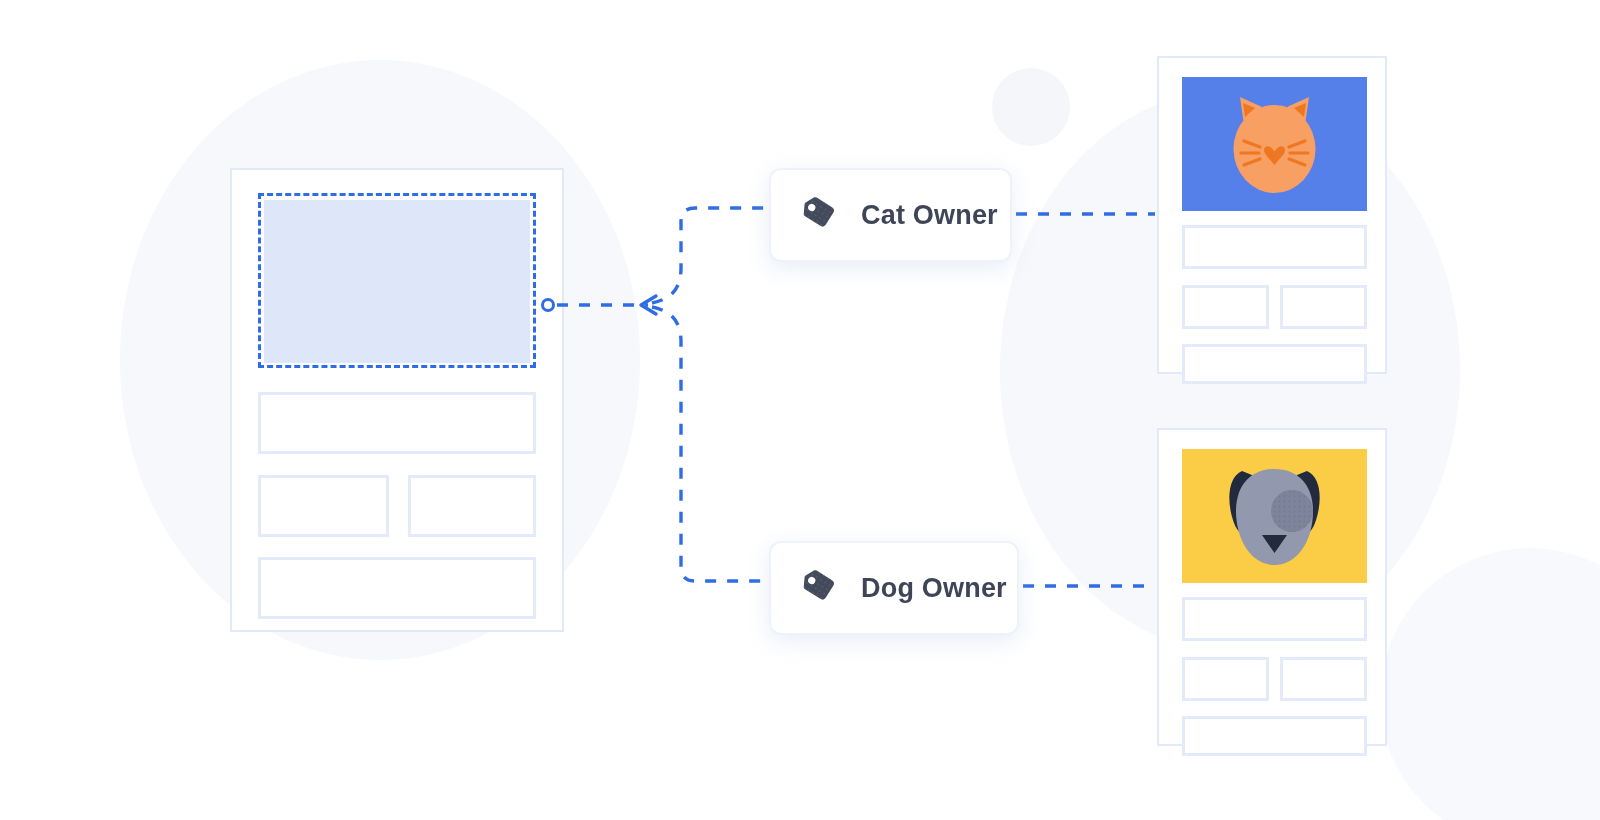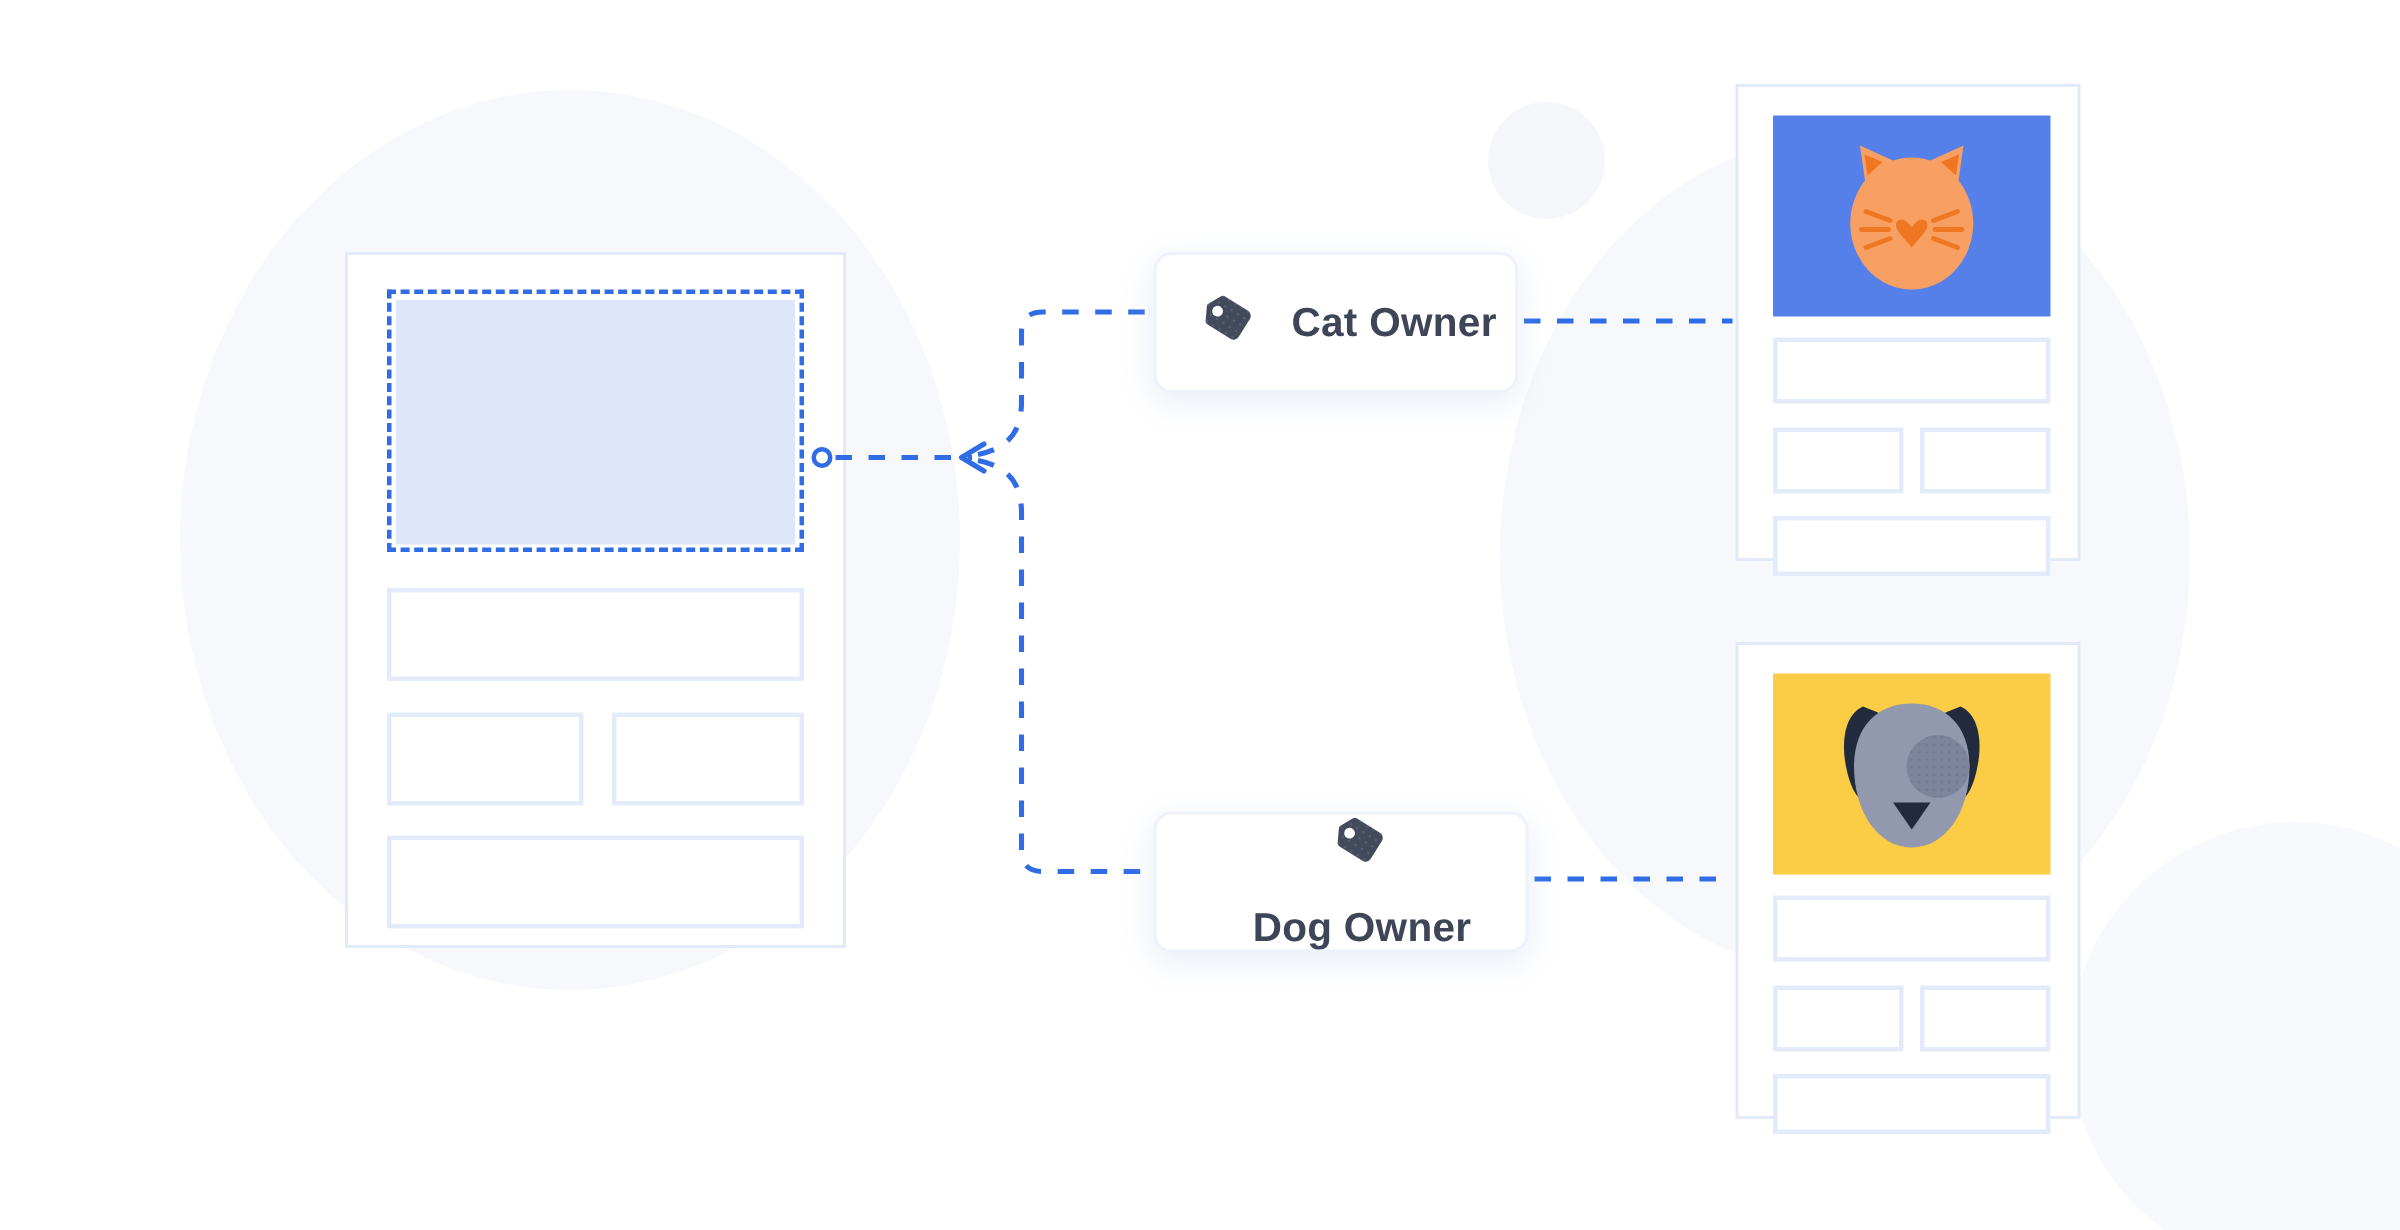--- a/index.html
+++ b/index.html
@@ -95,21 +95,21 @@
     align-items: center;
     gap: 20px;
     background: #ffffff;
     border: 2px solid #eef2fb;
     border-radius: 12px;
     box-shadow: 0 6px 22px rgba(180,195,228,.30);
     box-sizing: border-box;
     z-index: 8;
   }
   #tag-cat { left: 769px; top: 168px; width: 243px; height: 94px; padding-left: 28px; }
-  #tag-dog { left: 769px; top: 541px; width: 250px; height: 94px; padding-left: 28px; flex-direction: column; }
+  #tag-dog { left: 769px; top: 541px; width: 250px; height: 94px; padding-left: 28px; }
   .tag-label {
     font-size: 27px;
     font-weight: bold;
     color: #3e4557;
     letter-spacing: .2px;
     white-space: nowrap;
   }
   .tag-icon { flex: 0 0 auto; width: 42px; height: 40px; }
 
   

